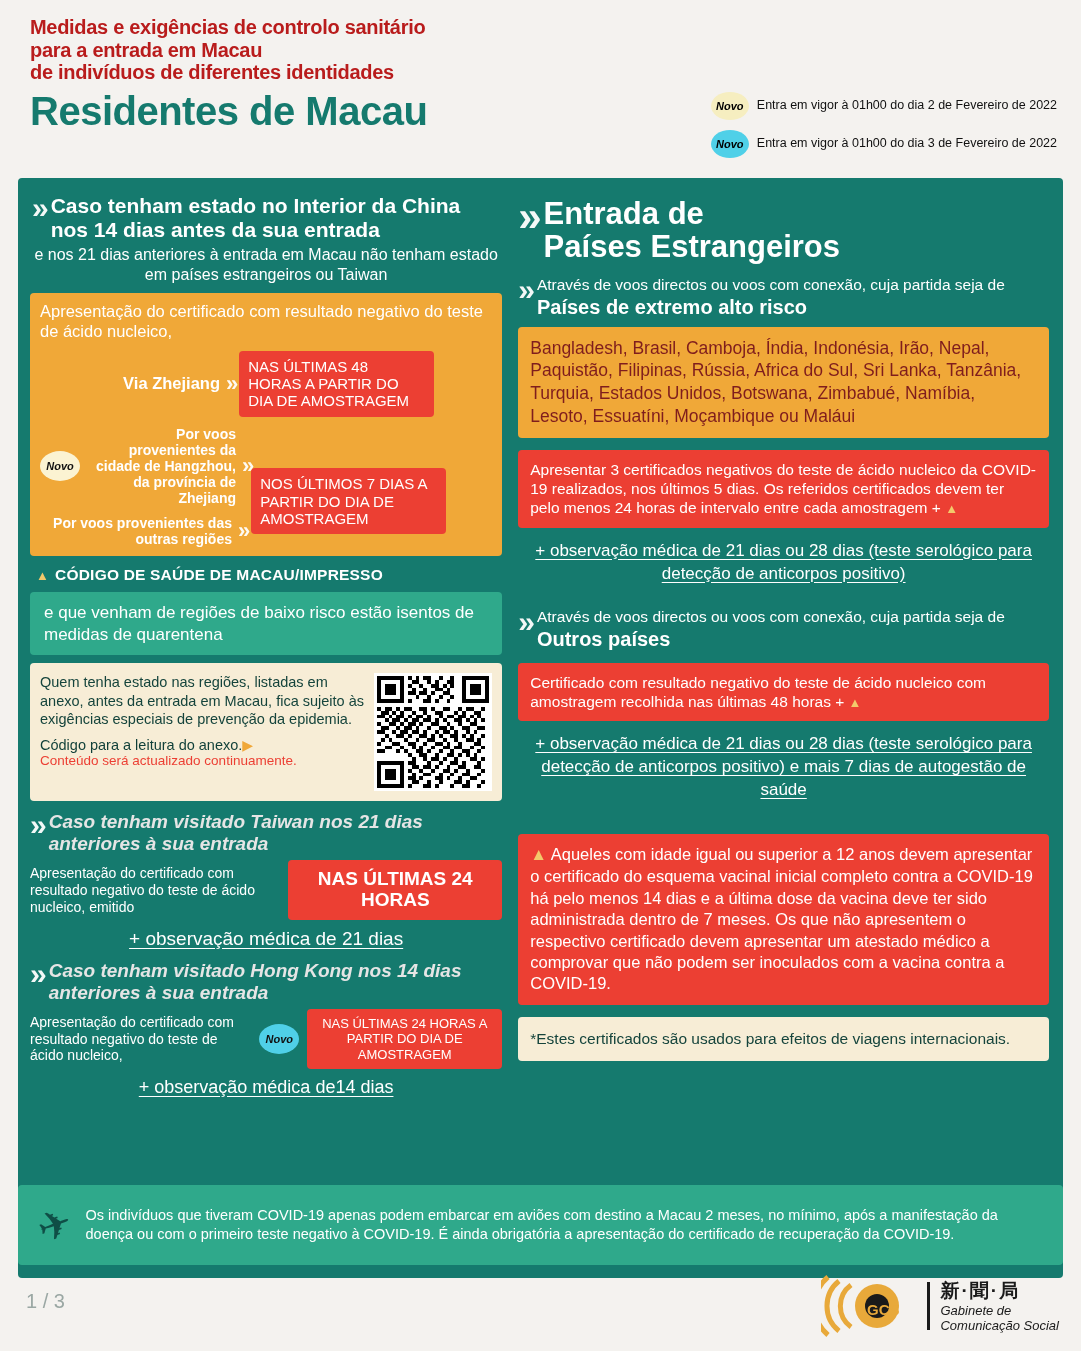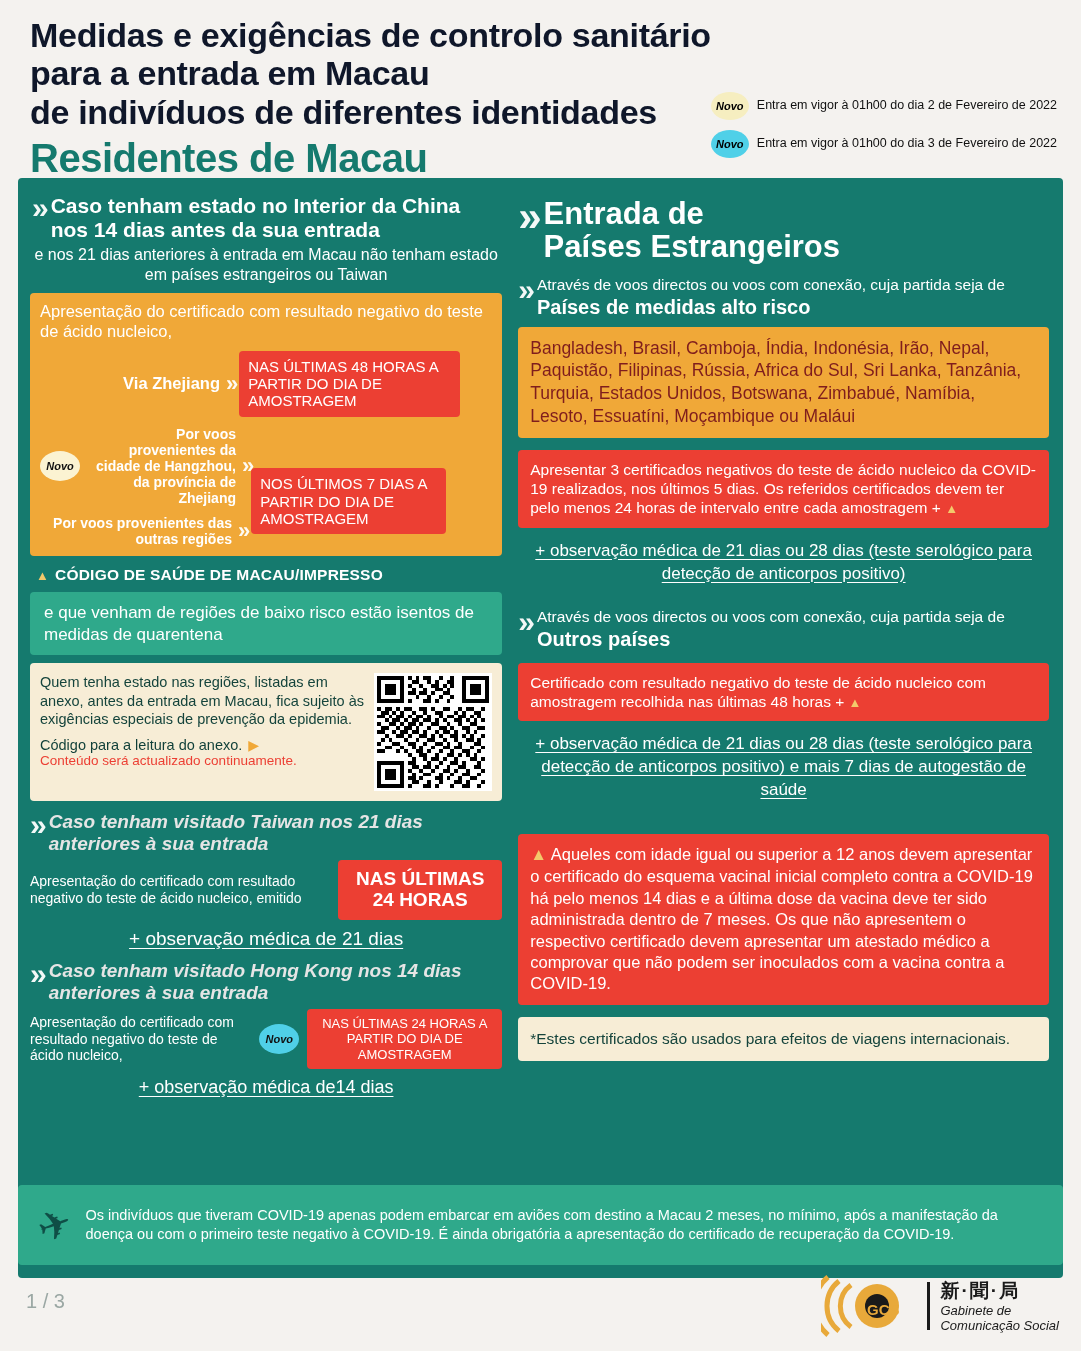--- a/index.html
+++ b/index.html
@@ -7,22 +7,22 @@
     width: 1081px; height: 1351px;
     font-family: "Liberation Sans", sans-serif;
     background: #f4f2ef;
     overflow: hidden;
   }
   .page { position: relative; width: 1081px; height: 1351px; background: #f4f2ef; }
 
   
   .header { padding: 16px 0 0 30px; }
   .hdr-line {
-    color: #0f172a;
-    font-size: 34px;
+    color: #b91c1c;
+    font-size: 20px;
     font-weight: bold;
     line-height: 1.13;
     letter-spacing: -0.3px;
   }
   .hdr-title {
     color: #157a6e;
     font-size: 40px;
     font-weight: bold;
     line-height: 1.05;
     margin-top: 6px;
@@ -108,21 +108,21 @@
     background: #2fa98b; border-radius: 4px; margin: 0 2px;
     padding: 10px 14px; color: #fff; font-size: 17px; line-height: 1.25;
   }
 
   .panel-cream {
     background: #f7edd6; border-radius: 4px; margin: 8px 2px 0 2px;
     padding: 10px; display: flex; gap: 10px;
   }
   .cream-txt { flex: 1; }
   .cream-txt p { color: #15443c; font-size: 14.5px; line-height: 1.28; }
-  .cream-code { color: #0f3f38; font-size: 14.5px; margin-top: 8px; display:flex; align-items:center; gap:6px;}
+  .cream-code { color: #0f3f38; font-size: 14.5px; margin-top: 8px; display:flex; align-items:center; }
   .play { color: #f0a838; font-size: 14px; }
   .cream-note { color: #ec3f33; font-size: 13.5px; }
   .qr { width: 118px; height: 118px; flex: 0 0 auto; background:#fff; padding:3px;}
   .qr svg { display:block; }
 
   .mini-head { display:flex; gap:8px; align-items:flex-start; margin: 10px 2px 0 2px;}
   .mini-head-txt { color:#e5e5e5; font-size:19px; font-weight:bold; line-height:1.14;font-style:italic;}
 
   .two-col { display:flex; gap:8px; align-items:center; margin: 6px 2px 0 2px;}
   .two-col .t { color:#fff; font-size:14px; line-height:1.2; flex:1;}
@@ -209,21 +209,21 @@
         <span class="sec-head-txt">Caso tenham estado no Interior da China nos 14 dias antes da sua entrada</span>
       </div>
       <div class="sub-white">e nos 21 dias anteriores à entrada em Macau não tenham estado em países estrangeiros ou Taiwan</div>
 
       <div class="panel-orange">
         <div class="lead">Apresentação do certificado com resultado negativo do teste de ácido nucleico,</div>
 
         <div class="row">
           <div class="label big" style="width:180px;">Via Zhejiang</div>
           <span class="chev chev-sm">»</span>
-          <div class="red-box" style="width:221px;">NAS ÚLTIMAS 48 HORAS A PARTIR DO DIA DE AMOSTRAGEM</div>
+          <div class="red-box" style="width:195px;">NAS ÚLTIMAS 48 HORAS A PARTIR DO DIA DE AMOSTRAGEM</div>
         </div>
 
         <div class="row">
           <span class="novo-inline">Novo</span>
           <div class="label" style="width:150px;">Por voos provenientes da cidade de Hangzhou, da província  de Zhejiang</div>
           <span class="chev chev-sm">»</span>
           <div style="width:195px;"></div>
         </div>
 
         <div class="row">
@@ -468,21 +468,21 @@
         </div>
       </div>
 
       <div class="mini-head">
         <span class="chev">»</span>
         <span class="mini-head-txt">Caso tenham visitado Taiwan nos 21 dias anteriores à sua entrada</span>
       </div>
 
       <div class="two-col">
         <div class="t">Apresentação do certificado com resultado negativo do teste de ácido nucleico, emitido</div>
-        <div class="redbig" style="width:164px;">NAS ÚLTIMAS 24 HORAS</div>
+        <div class="redbig" style="width:214px;">NAS ÚLTIMAS 24 HORAS</div>
       </div>
       <div class="underline-white">+ observação médica de 21 dias</div>
 
       <div class="mini-head">
         <span class="chev">»</span>
         <span class="mini-head-txt">Caso tenham visitado Hong Kong nos 14 dias anteriores à sua entrada</span>
       </div>
 
       <div class="two-col">
         <div class="t">Apresentação do certificado com resultado negativo do teste de ácido nucleico,</div>
@@ -499,21 +499,21 @@
         <span>
           <span class="right-title">Entrada de</span><br>
           <span class="right-title">Países Estrangeiros</span>
         </span>
       </div>
 
       <div class="risk-head">
         <span class="chev">»</span>
         <span>
           <span class="t1">Através de voos directos ou voos com conexão, cuja partida seja de</span><br>
-          <span class="t2">Países de medidas alto risco</span>
+          <span class="t2">Países de extremo alto risco</span>
         </span>
       </div>
 
       <div class="country-box">Bangladesh, Brasil, Camboja, Índia, Indonésia, Irão, Nepal, Paquistão, Filipinas, Rússia, Africa do Sul, Sri Lanka, Tanzânia, Turquia, Estados Unidos, Botswana, Zimbabué, Namíbia, Lesoto, Essuatíni, Moçambique ou Maláui</div>
 
       <div class="red-panel">
         <span>Apresentar 3 certificados negativos do teste de ácido nucleico da COVID-19 realizados, nos últimos 5 dias. Os referidos certificados devem ter pelo menos 24 horas de intervalo entre cada amostragem +</span>
         <span class="tri">▲</span>
       </div>
 

